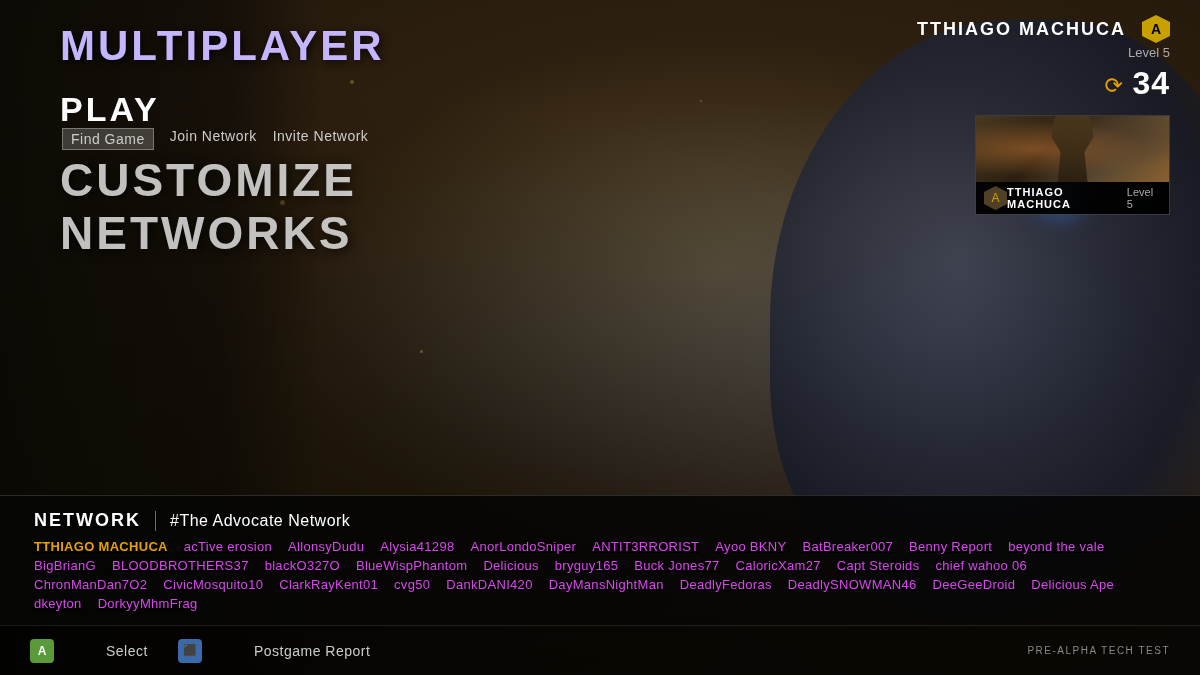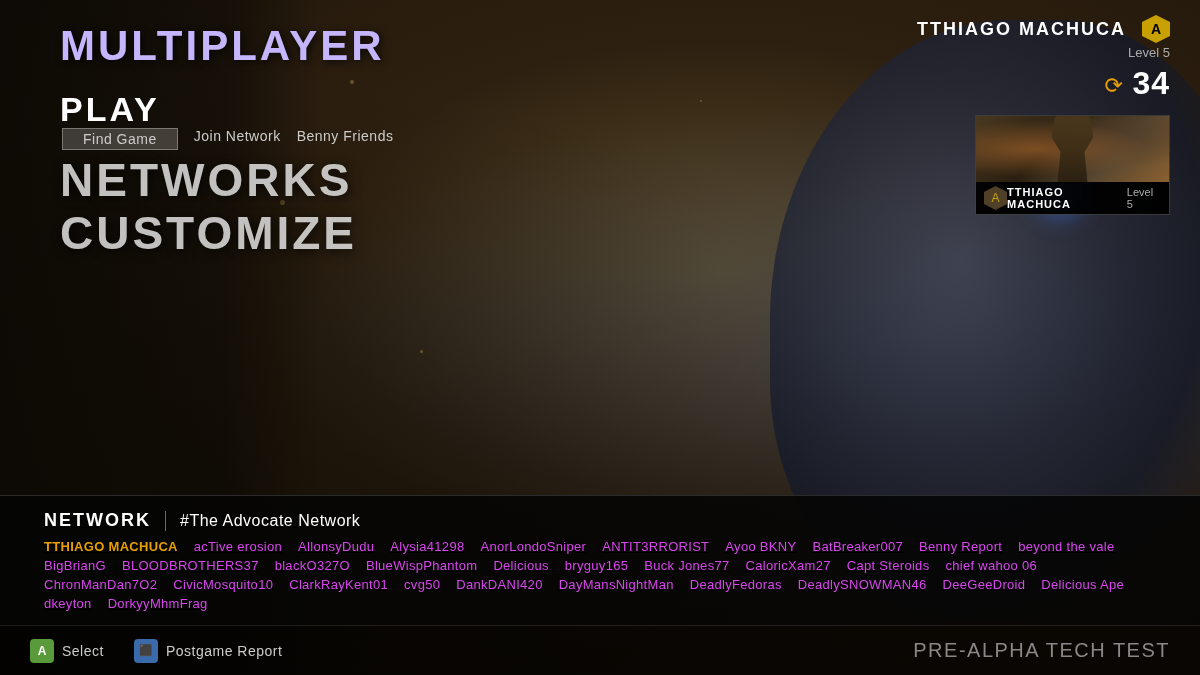--- a/index.html
+++ b/index.html
@@ -250,21 +250,21 @@
 
     .nav-sub-item {
       font-size: 14px;
       color: #cccccc;
       cursor: pointer;
       letter-spacing: 0.5px;
     }
 
     .nav-sub-item.active {
       background: rgba(255,255,255,0.2);
-      padding: 2px 20px;
+      padding: 2px 8px;
       border: 1px solid rgba(255,255,255,0.3);
     }
 
     .nav-main-item {
       font-size: 46px;
       font-weight: 900;
       color: rgba(255,255,255,0.75);
       letter-spacing: 3px;
       text-transform: uppercase;
       line-height: 1.15;
@@ -274,21 +274,21 @@
 
     
     .network-panel {
       position: absolute;
       bottom: 50px;
       left: 0;
       right: 0;
       background: rgba(5,5,5,0.88);
       border-top: 1px solid rgba(255,255,255,0.15);
       z-index: 20;
-      padding: 14px 30px 14px 44px;
+      padding: 14px 30px 14px 34px;
       text-decoration: underline;
     }
 
     .network-header {
       display: flex;
       align-items: center;
       gap: 0;
       margin-bottom: 8px;
     }
 
@@ -383,25 +383,26 @@
 
     .action-button-icon.blue {
       background: #3a6aaa;
       font-size: 11px;
     }
 
     .action-label {
       font-size: 14px;
       color: #cccccc;
       letter-spacing: 0.5px;
+      margin-left: 44px;
     }
 
     .bottom-right-text {
       margin-left: auto;
-      font-size: 20px;
+      font-size: 10px;
       color: #888888;
       letter-spacing: 1.5px;
       text-transform: uppercase;
     }
 
     
     .particle {
       position: absolute;
       border-radius: 50%;
       background: rgba(200,160,80,0.4);
@@ -450,25 +451,25 @@
     <span class="player-card-level">Level 5</span>
   </div>
 </div>
 
 <div class="nav-menu">
   <div class="nav-play-section">
     <div class="nav-play-label">PLAY</div>
     <div class="nav-play-sub">
       <span class="nav-sub-item active">Find Game</span>
       <span class="nav-sub-item">Join Network</span>
-      <span class="nav-sub-item">Benny Friends</span>
+      <span class="nav-sub-item">Invite Network</span>
     </div>
   </div>
+  <div class="nav-main-item">CUSTOMIZE</div>
   <div class="nav-main-item">NETWORKS</div>
-  <div class="nav-main-item">CUSTOMIZE</div>
 </div>
 
 <div class="network-panel">
   <div class="network-header">
     <span class="network-label">NETWORK</span>
     <div class="network-divider"></div>
     <span class="network-name">#The Advocate Network</span>
   </div>
   <div class="network-members" id="members-container">
   <span class="member-name highlight">TTHIAGO MACHUCA</span>

